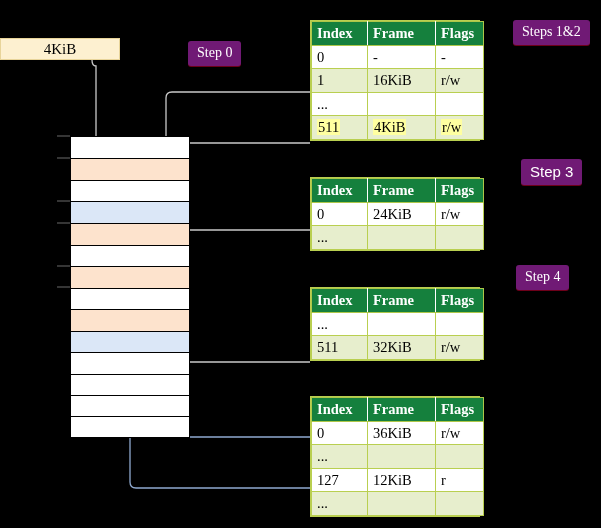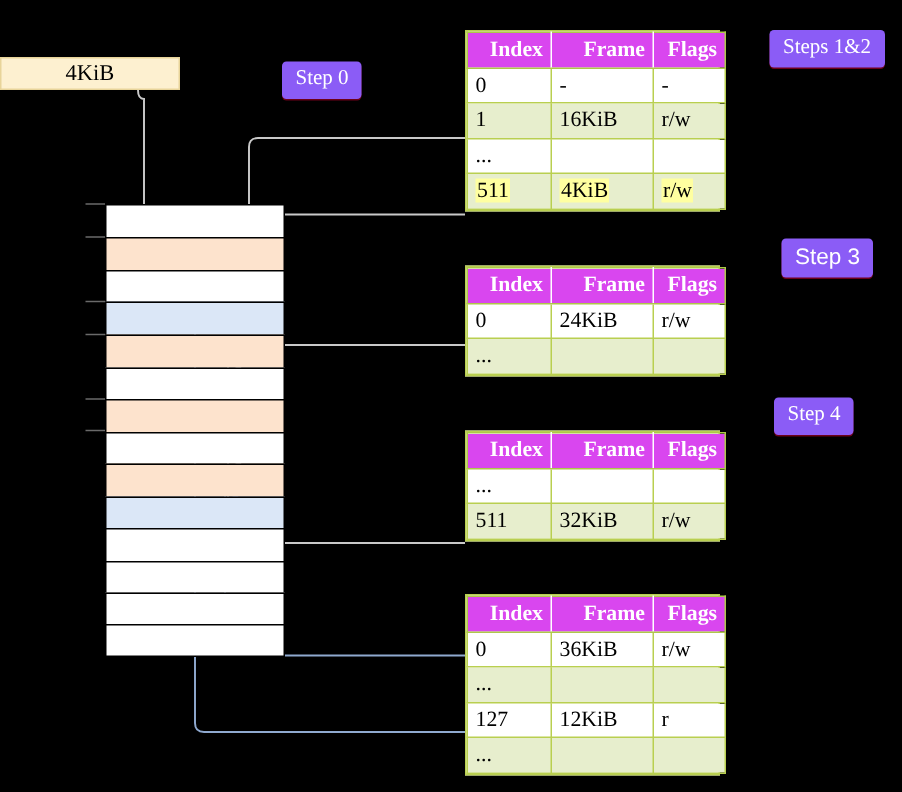--- a/index.html
+++ b/index.html
@@ -25,41 +25,40 @@
     line-height:1;
     padding:4px 5px;
     text-align:left;
     font-weight:normal;
     height:17px;
     box-sizing:border-box;
     white-space:nowrap;
     overflow:hidden;
   }
   .ptable th{
-    background:#d946ef;
+    background:#15803d;
     color:#ffffff;
     font-weight:bold;
     border:1px solid #aec749;
     border-right:1px solid #ffffff;
     font-size:14.5px;
-    text-align:right;
   }
   .ptable th:last-child{border-right:1px solid #aec749;}
   .ptable tr.alt td{background:#e7eecd;}
   .ptable tr.plain td{background:#ffffff;}
   .hl{background:#ffffa0;padding:0 1px;}
 
   .col-i{width:56px;}
   .col-f{width:68px;}
   .col-g{width:48px;}
 
   
   .badge{
     position:absolute;
-    background:#8b5cf6;
+    background:#701a75;
     color:#ffffff;
     font-size:14px;
     line-height:1;
     padding:5px 9px 6px 9px;
     border-radius:3px;
     white-space:nowrap;
     box-shadow:0 1px 0 #6d0019;
   }
   .badge.sans{font-family:"Liberation Sans", sans-serif;font-size:15px;}
 

